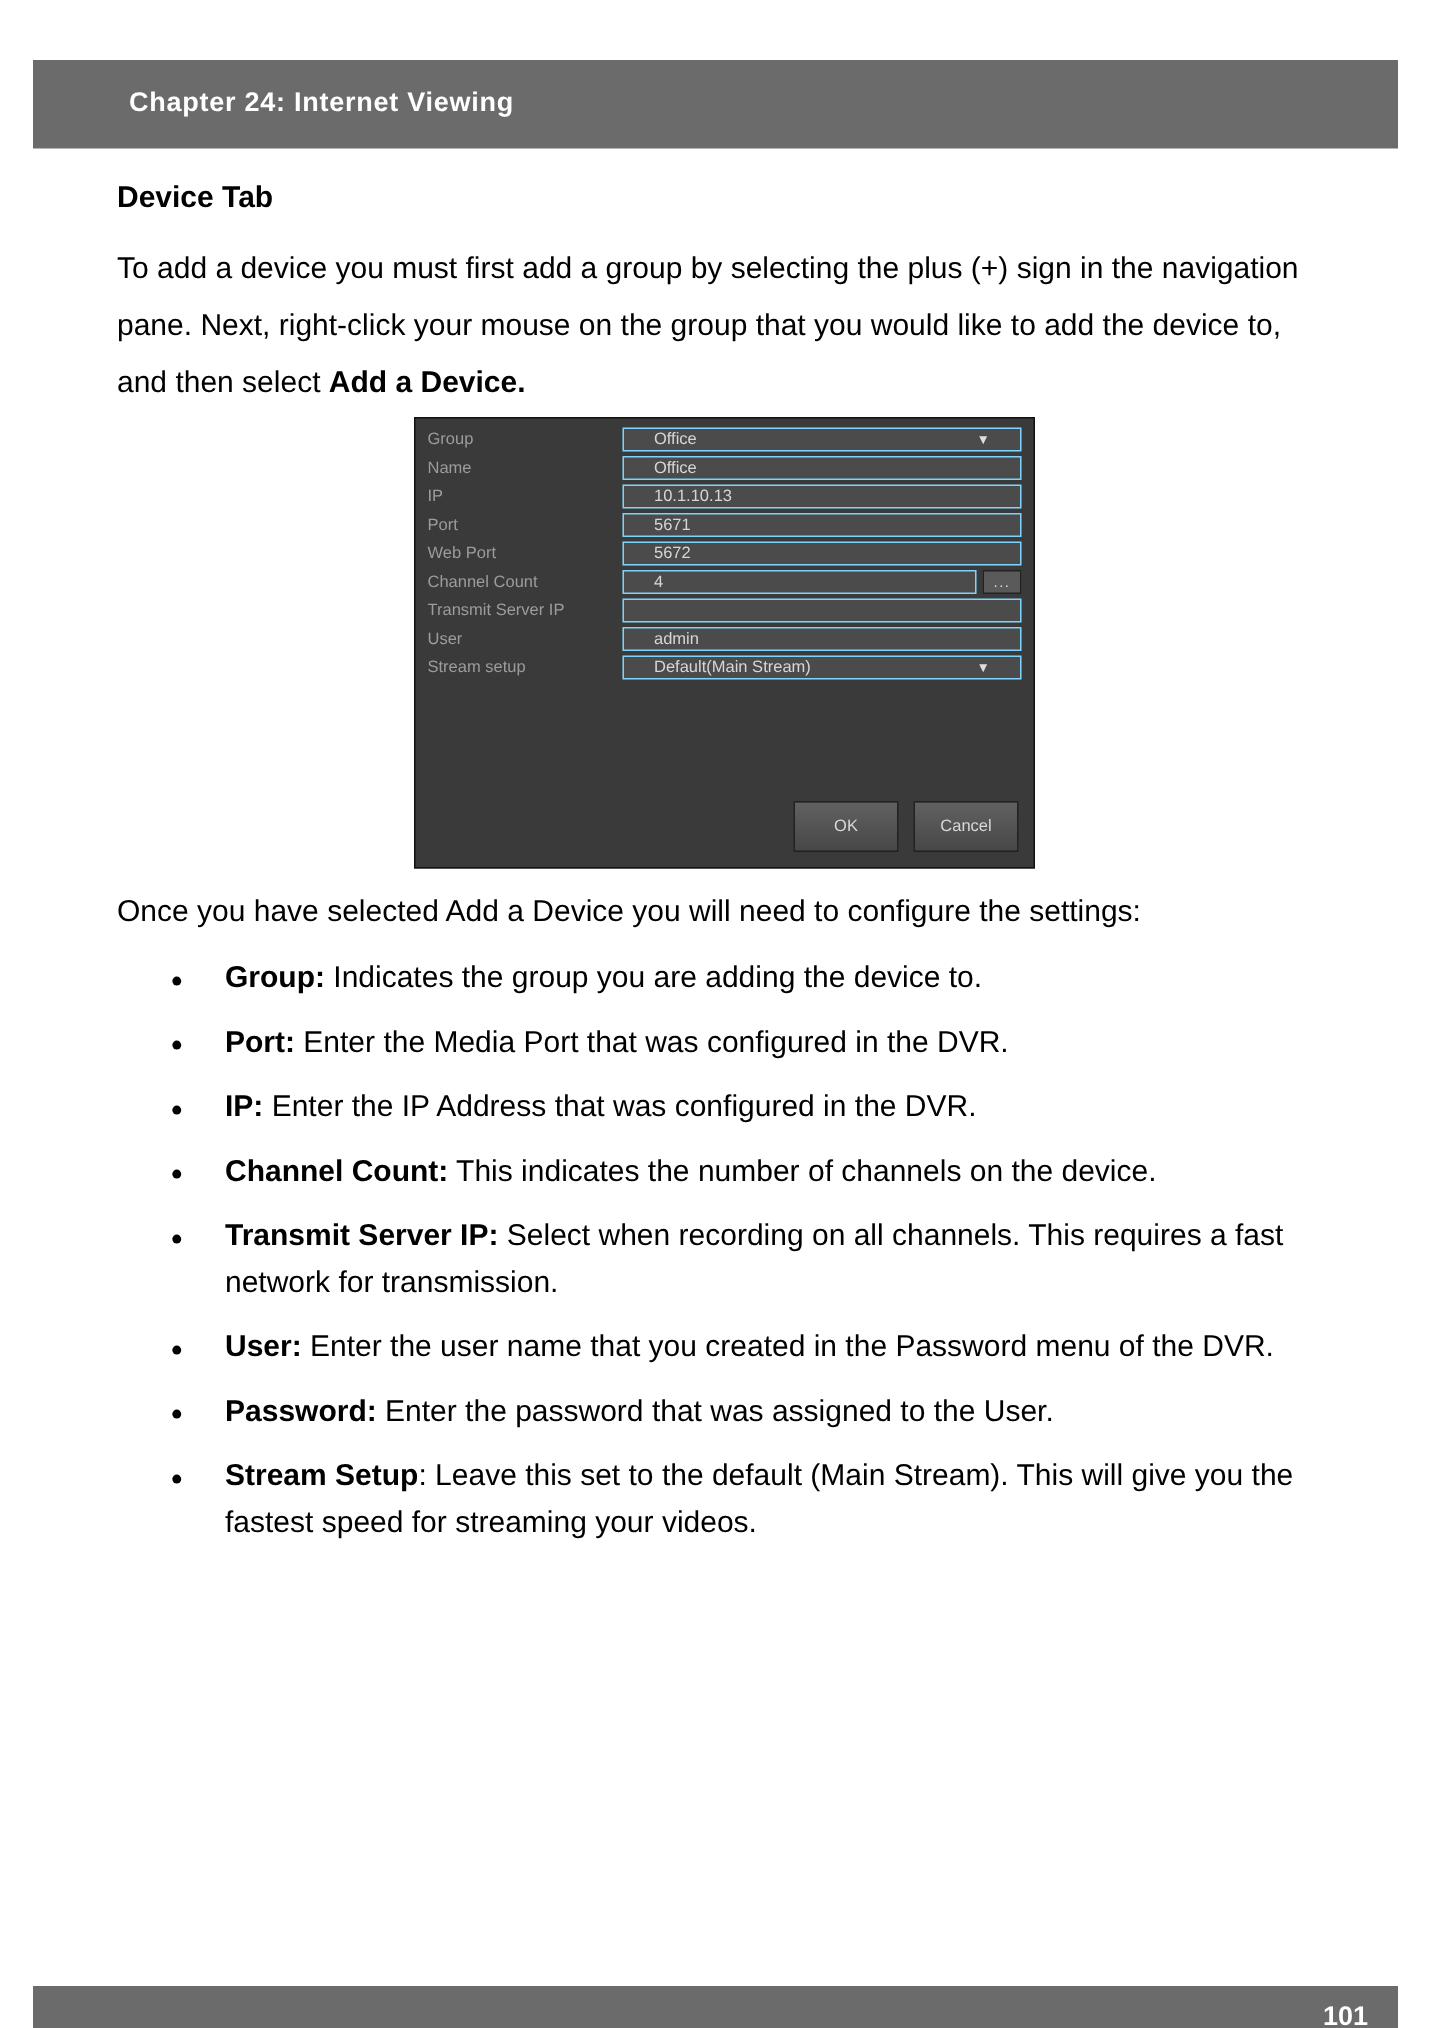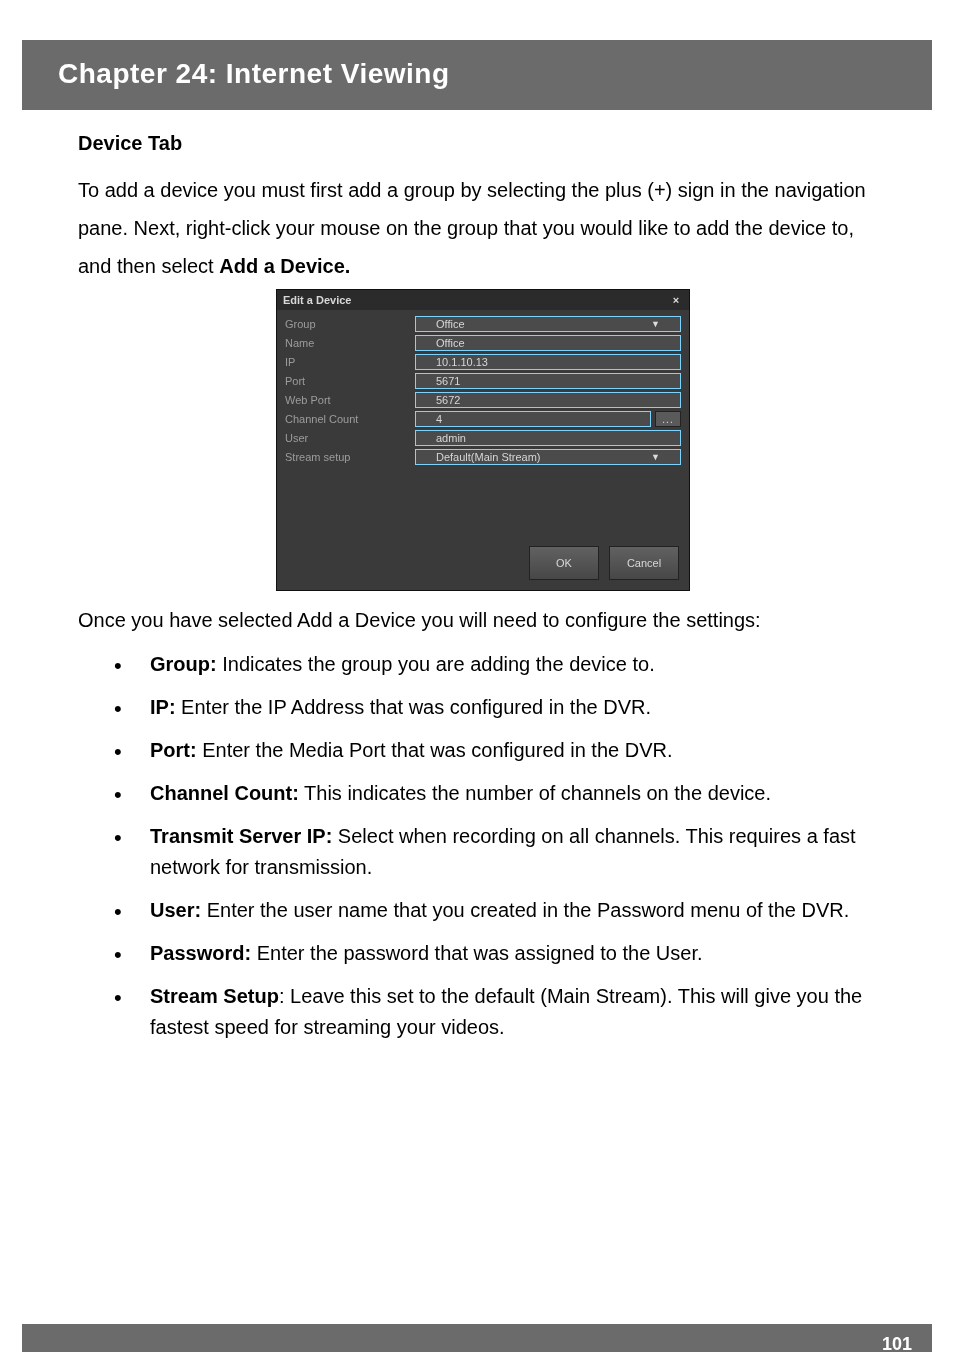--- a/index.html
+++ b/index.html
@@ -8,22 +8,23 @@
 
   
   .header-band {
     margin: 40px 22px 0 22px;
     background: #6b6b6b;
     padding: 18px 14px 20px 36px;
   }
   .header-title {
     color: #fff;
     font-weight: bold;
-    font-size: 28px;
+    font-size: 18px;
     letter-spacing: 0.5px;
+    margin-left: 28px;
   }
 
   
   .content {
     padding: 22px 66px 0 78px;
   }
   .section-heading {
     font-weight: bold;
     font-size: 20px;
     margin-bottom: 16px;
@@ -127,24 +128,20 @@
   <div class="content">
 
     <div class="section-heading">Device Tab</div>
 
     <p class="para">
       <span>To add a device you must first add a group by selecting the plus (+) sign in the navigation pane. Next, right-click your mouse on the group that you would like to add the device to, and then select </span><span class="bold">Add a Device.</span>
     </p>
 
     <div class="dialog-wrap">
       <div class="dialog">
-        <div class="dlg-title">
-          <span>Edit a Device</span>
-          <span class="dlg-close">×</span>
-        </div>
         <div class="dlg-body">
 
           <div class="dlg-row">
             <div class="dlg-label">Group</div>
             <div class="dlg-field select">
               <span>Office</span>
               <span class="caret">▼</span>
             </div>
           </div>
 
@@ -181,20 +178,26 @@
             <div class="dlg-cc-wrap">
               <div class="dlg-field" style="flex:1;">
                 <span>4</span>
               </div>
               <div class="dlg-dots">
                 <span>...</span>
               </div>
             </div>
           </div>
 
+          <div class="dlg-row">
+            <div class="dlg-label">Transmit Server IP</div>
+            <div class="dlg-field">
+              <span></span>
+            </div>
+          </div>
 
           <div class="dlg-row">
             <div class="dlg-label">User</div>
             <div class="dlg-field">
               <span>admin</span>
             </div>
           </div>
 
 
           <div class="dlg-row">
@@ -215,22 +218,22 @@
               <span>Cancel</span>
             </div>
         </div>
       </div>
     </div>
 
     <p class="para">Once you have selected Add a Device you will need to configure the settings:</p>
 
     <ul class="bullets">
       <li><span class="bterm">Group:</span><span> Indicates the group you are adding the device to.</span></li>
+      <li><span class="bterm">Port:</span><span> Enter the Media Port that was configured in the DVR.</span></li>
       <li><span class="bterm">IP:</span><span> Enter the IP Address that was configured in the DVR.</span></li>
-      <li><span class="bterm">Port:</span><span> Enter the Media Port that was configured in the DVR.</span></li>
       <li><span class="bterm">Channel Count:</span><span> This indicates the number of channels on the device.</span></li>
       <li><span class="bterm">Transmit Server IP:</span><span> Select when recording on all channels. This requires a fast network for transmission.</span></li>
       <li><span class="bterm">User:</span><span> Enter the user name that you created in the Password menu of the DVR.</span></li>
       <li><span class="bterm">Password:</span><span> Enter the password that was assigned to the User.</span></li>
       <li><span class="bterm">Stream Setup</span><span>: Leave this set to the default (Main Stream). This will give you the fastest speed for streaming your videos.</span></li>
     </ul>
 
   </div>
 
   <div class="footer-band">

